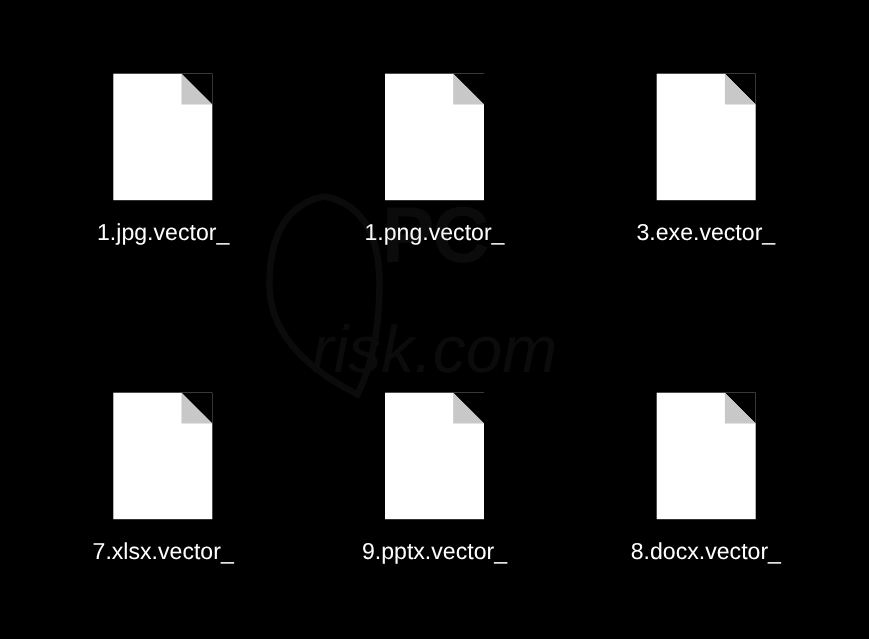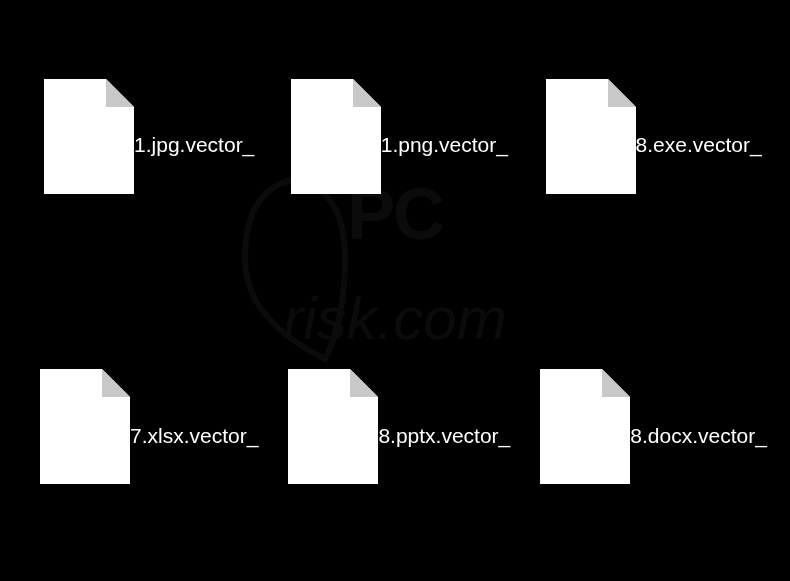--- a/index.html
+++ b/index.html
@@ -18,21 +18,21 @@
     .desktop {
       padding: 30px 40px;
       display: grid;
       grid-template-columns: repeat(3, 1fr);
       grid-template-rows: repeat(2, 1fr);
       gap: 60px 30px;
       height: 100%;
     }
     .file-item {
       display: flex;
-      flex-direction: row;
+      flex-direction: column;
       align-items: center;
       justify-content: center;
       cursor: pointer;
     }
     .file-icon {
       width: 90px;
       height: 115px;
       background: #ffffff;
       position: relative;
       margin-bottom: 18px;
@@ -95,27 +95,27 @@
   <div class="file-item">
     <div class="file-icon"></div>
     <div class="file-label">1.jpg.vector_</div>
   </div>
   <div class="file-item">
     <div class="file-icon"></div>
     <div class="file-label">1.png.vector_</div>
   </div>
   <div class="file-item">
     <div class="file-icon"></div>
-    <div class="file-label">8.exe.vector_</div>
+    <div class="file-label">3.exe.vector_</div>
   </div>
   <div class="file-item">
     <div class="file-icon"></div>
     <div class="file-label">7.xlsx.vector_</div>
   </div>
   <div class="file-item">
     <div class="file-icon"></div>
-    <div class="file-label">8.pptx.vector_</div>
+    <div class="file-label">9.pptx.vector_</div>
   </div>
   <div class="file-item">
     <div class="file-icon"></div>
     <div class="file-label">8.docx.vector_</div>
   </div>
 </div>
 
 </body></html>

